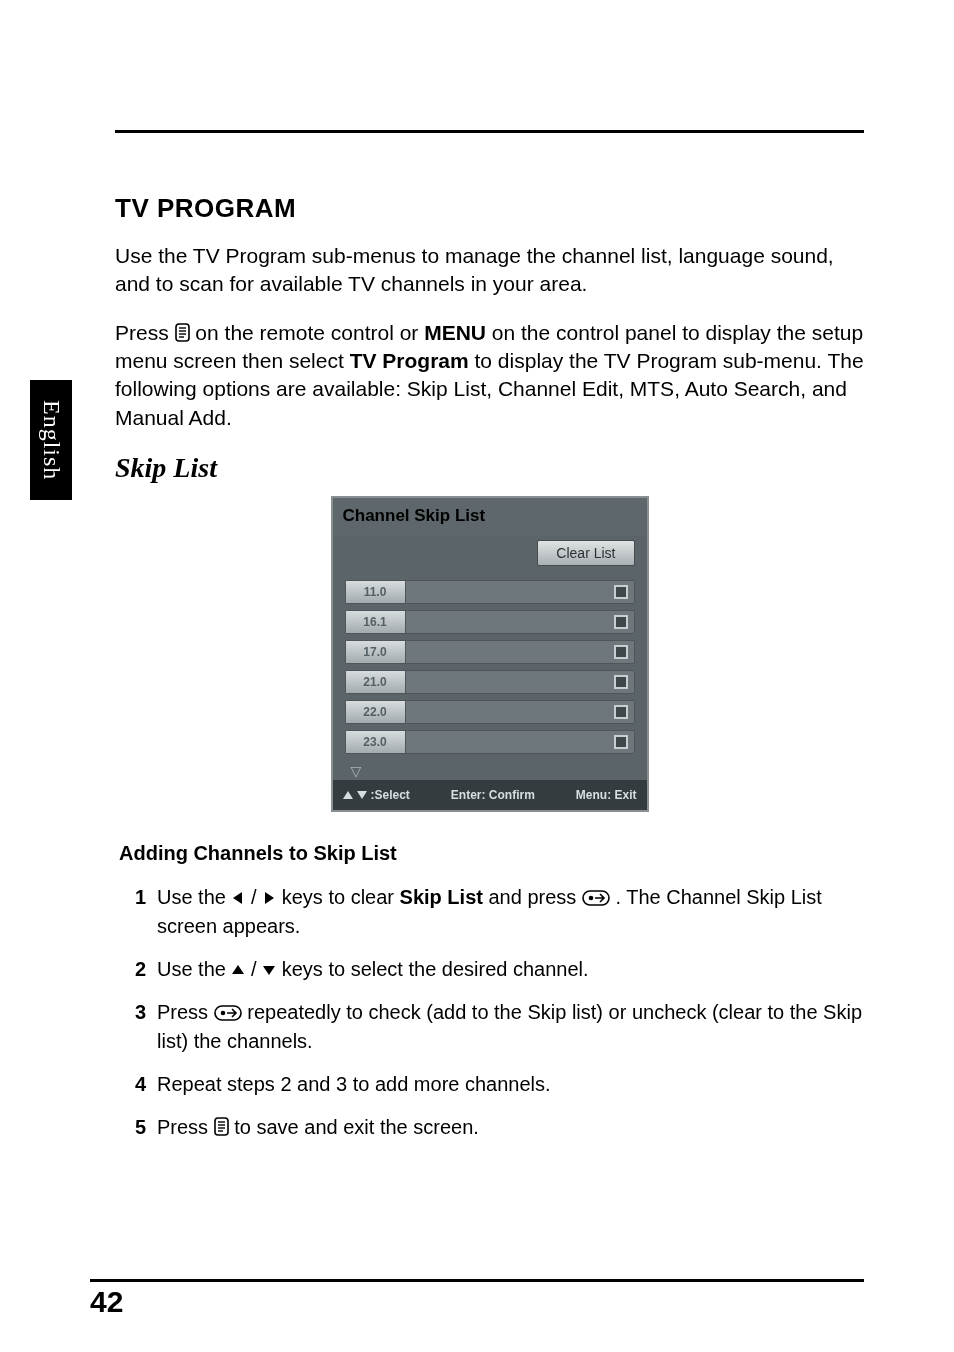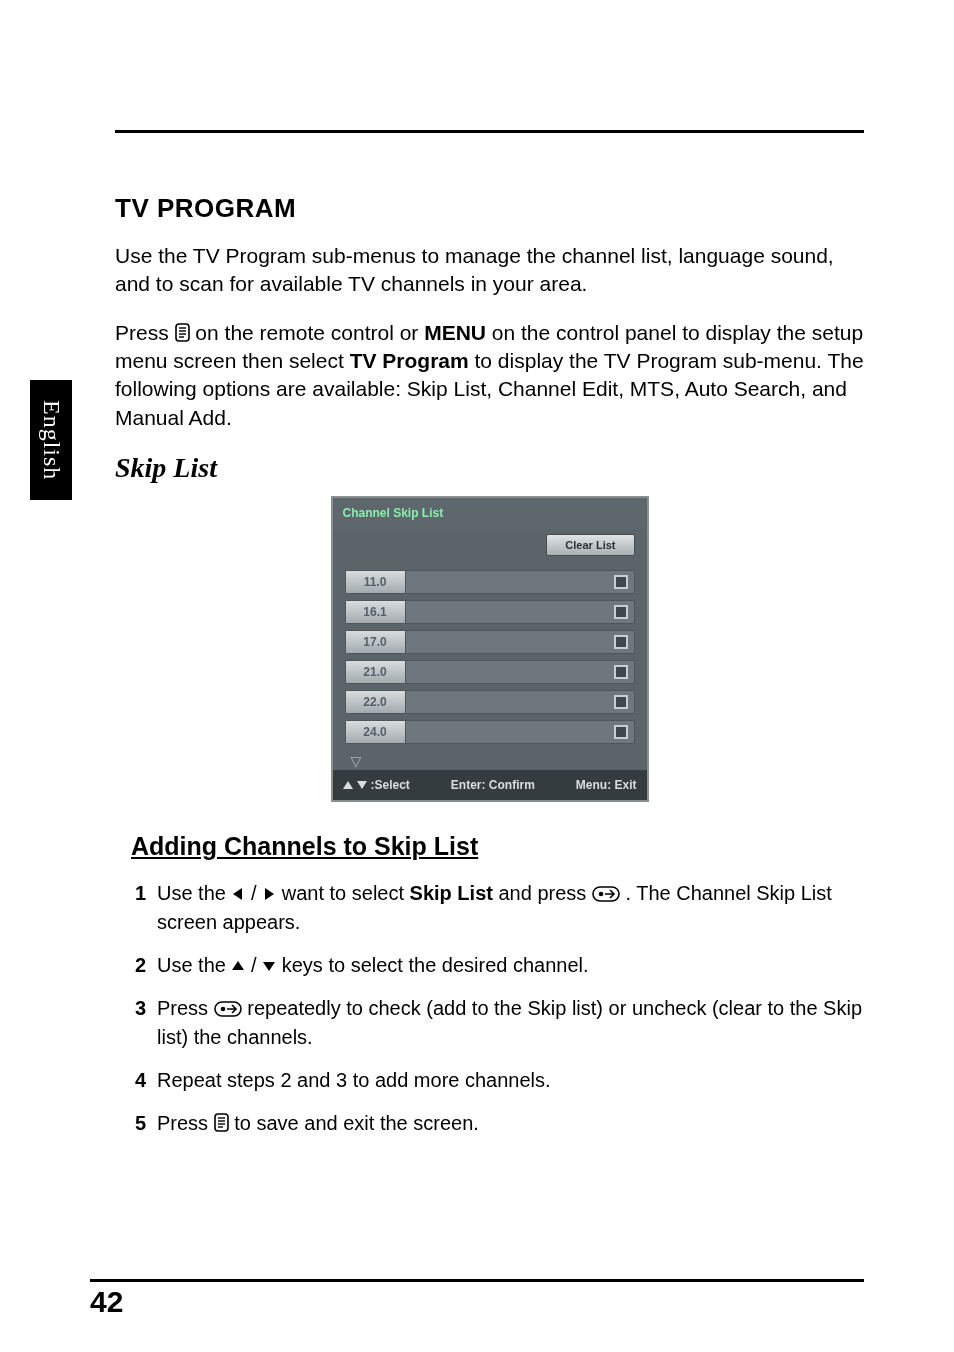--- a/index.html
+++ b/index.html
@@ -12,36 +12,36 @@
     font-family: "Times New Roman", serif;
   }
   .section-header {
     font-family: "Times New Roman", serif; font-style: italic; font-weight: bold;
     font-size: 26px; letter-spacing: 1px; margin-bottom: 10px;
   }
   .hr { border: none; border-top: 3px solid #000; margin-bottom: 60px; }
   .h1 { font-weight: 900; font-size: 26px; letter-spacing: 0.5px; margin-bottom: 18px; font-family: Arial, sans-serif; }
   .para { font-size: 21px; line-height: 1.35; margin-bottom: 20px; }
   .h2 { font-family: "Times New Roman", serif; font-style: italic; font-weight: bold; font-size: 28px; margin: 10px 0 12px 0; }
-  .sub-u { font-weight: bold; text-decoration: underline; font-size: 25px; margin: 30px 0 18px 16px; display: block; }
+  .sub-u { font-weight: bold; font-size: 20px; margin: 30px 0 18px 4px; display: block; }
   .ol { list-style: none; padding-left: 20px; }
   .ol li { font-size: 20px; line-height: 1.45; margin-bottom: 14px; padding-left: 22px; position: relative; }
   .ol li .num { position: absolute; left: 0; top: 0; font-weight: bold; }
   .inline-bold { font-weight: bold; margin-top: 18px; }
   .glyph-svg { display: inline-block; vertical-align: -2px; }
   .glyph-tri { display: inline-block; vertical-align: -1px; }
   .dialog {
     width: 318px; margin: 8px auto 0 auto; border: 2px solid #8a8f92; background: #5e676b;
     font-family: Arial, sans-serif;
   }
-  .dlg-title { color: #86efac; font-weight: bold; font-size: 12px; padding: 8px 10px 10px 10px; }
+  .dlg-title { color: #000000; font-weight: bold; font-size: 17px; padding: 8px 10px 10px 10px; }
   .dlg-top { padding: 4px 12px 10px 12px; display: flex; justify-content: flex-end; background: #5b6468; }
   .btn-clear {
     background: linear-gradient(#dfe3e4, #a9b0b3); border: 1px solid #474c4e; color: #2c3234;
-    font-size: 11px; font-weight: bold; padding: 4px 18px; border-radius: 2px;
+    font-size: 14px; font-weight: normal; padding: 4px 18px; border-radius: 2px;
   }
   .rows { padding: 4px 12px 6px 12px; background: #5b6468; }
   .row {
     display: flex; align-items: center; justify-content: space-between;
     background: #6e787c; border: 1px solid #4f5558; border-radius: 2px;
     margin-bottom: 6px; height: 24px; padding: 0 6px 0 0; gap: 28px;
   }
   .row .chan {
     background: linear-gradient(#d7dcde, #a3abae); color: #556066; font-weight: bold;
     font-size: 12px; width: 60px; height: 100%; display: flex; align-items: center; justify-content: center;
@@ -113,21 +113,21 @@
         </div>
       <div class="row">
           <span class="chan">21.0</span>
           <span class="cb"></span>
         </div>
       <div class="row">
           <span class="chan">22.0</span>
           <span class="cb"></span>
         </div>
       <div class="row">
-          <span class="chan">24.0</span>
+          <span class="chan">23.0</span>
           <span class="cb"></span>
         </div>
     </div>
     <div class="scroll-tri">▽</div>
     <div class="dlg-footer">
       <span class="seg">
         <span class="tri-up"></span>
         <span class="tri-dn"></span>
         <span>:Select</span>
       </span>
@@ -143,21 +143,21 @@
   <ol class="ol">
     <li><span class="num">1</span>
       <span>Use the </span>
       <svg class="glyph-tri" width="14" height="14" viewBox="0 0 14 14">
           <polygon points="11,1 11,13 2,7" fill="#000"></polygon>
         </svg>
       <span> / </span>
       <svg class="glyph-tri" width="14" height="14" viewBox="0 0 14 14">
           <polygon points="3,1 3,13 12,7" fill="#000"></polygon>
         </svg>
-      <span> want to select </span>
+      <span> keys to clear </span>
       <span class="inline-bold">Skip List</span>
       <span> and press </span>
       <svg class="glyph-svg" width="28" height="16" viewBox="0 0 28 16">
           <rect x="1" y="1" width="26" height="14" rx="7" fill="none" stroke="#000" stroke-width="1.6"></rect>
           <circle cx="9" cy="8" r="2.3" fill="#000"></circle>
           <path d="M13 8 H22 M18 4 L22 8 L18 12" fill="none" stroke="#000" stroke-width="1.6"></path>
         </svg>
       <span>. The Channel Skip List screen appears.</span>
     </li>
     <li><span class="num">2</span>

